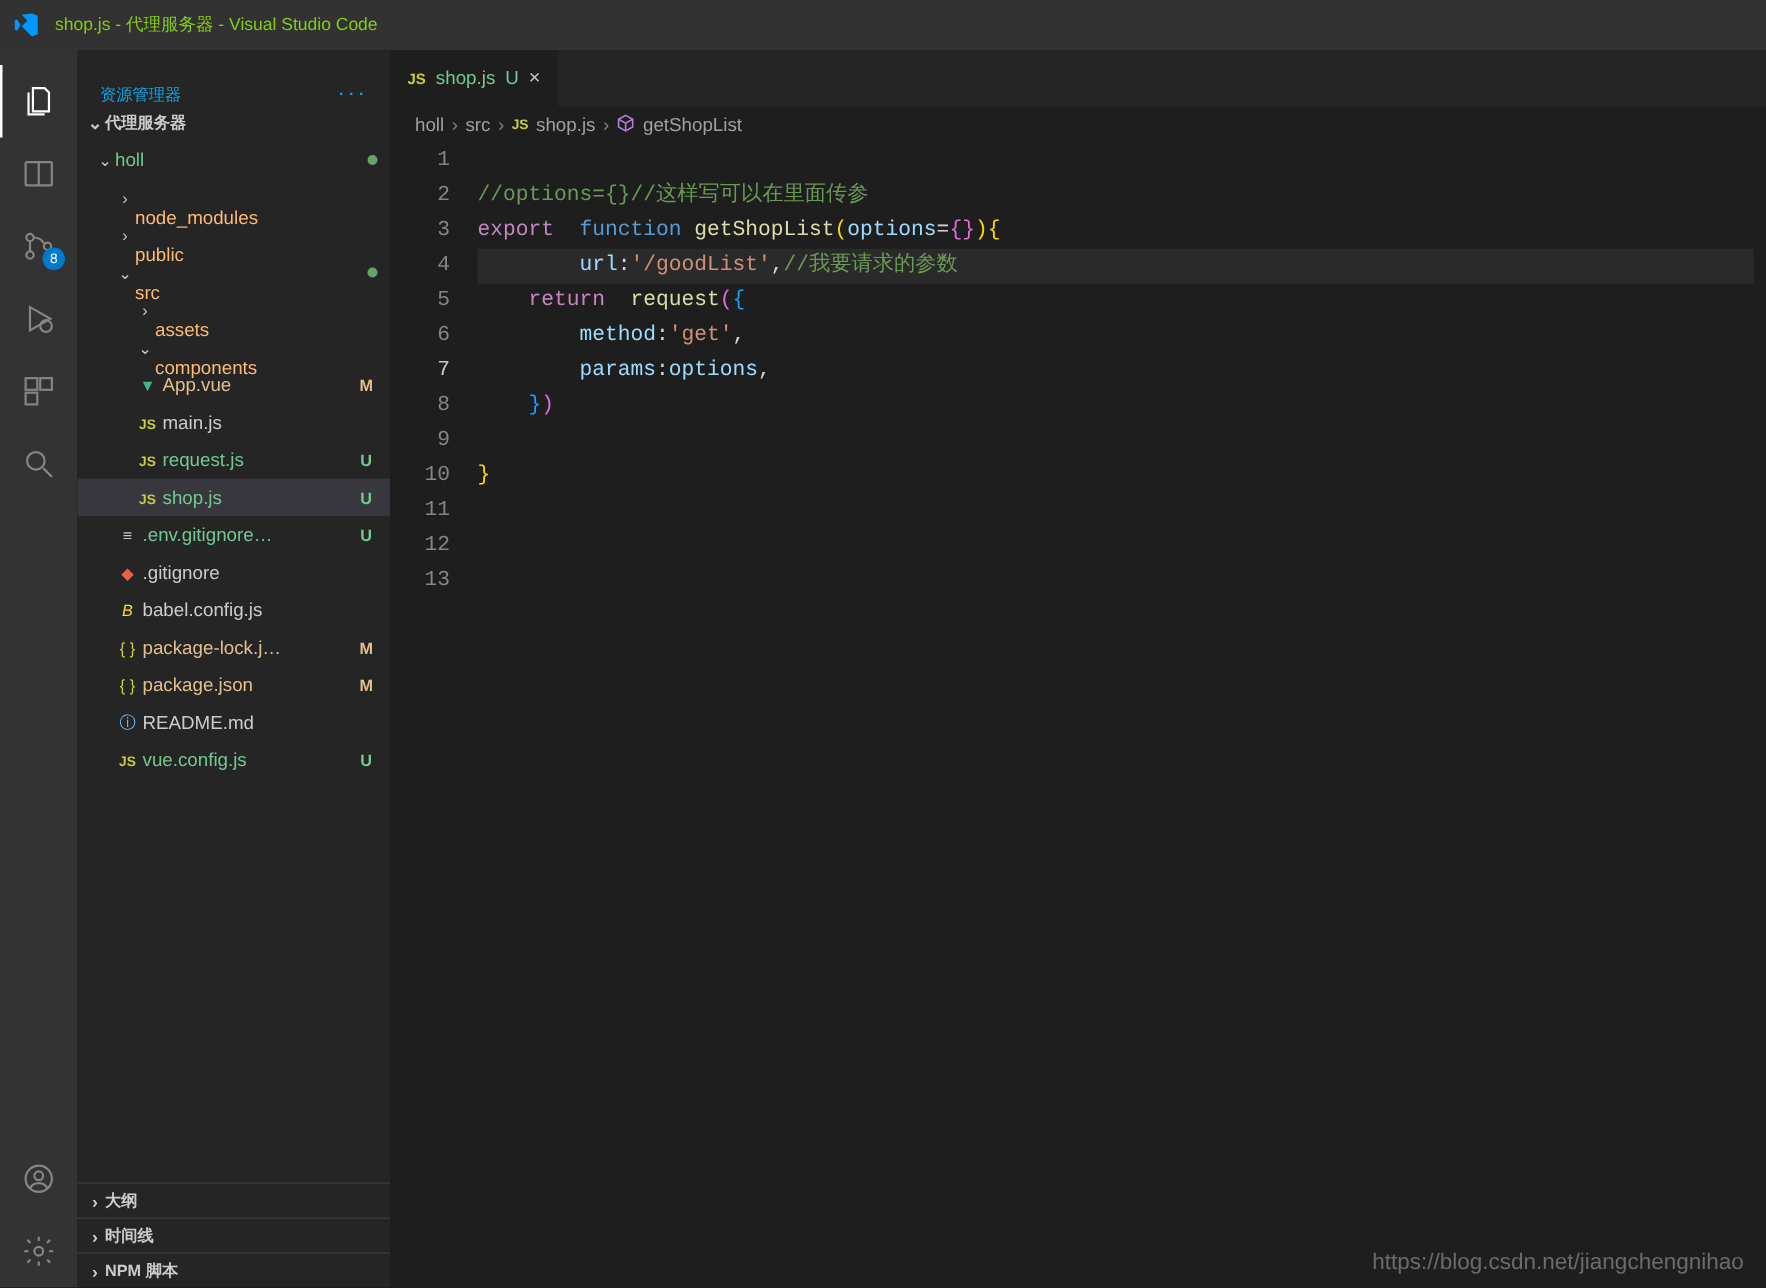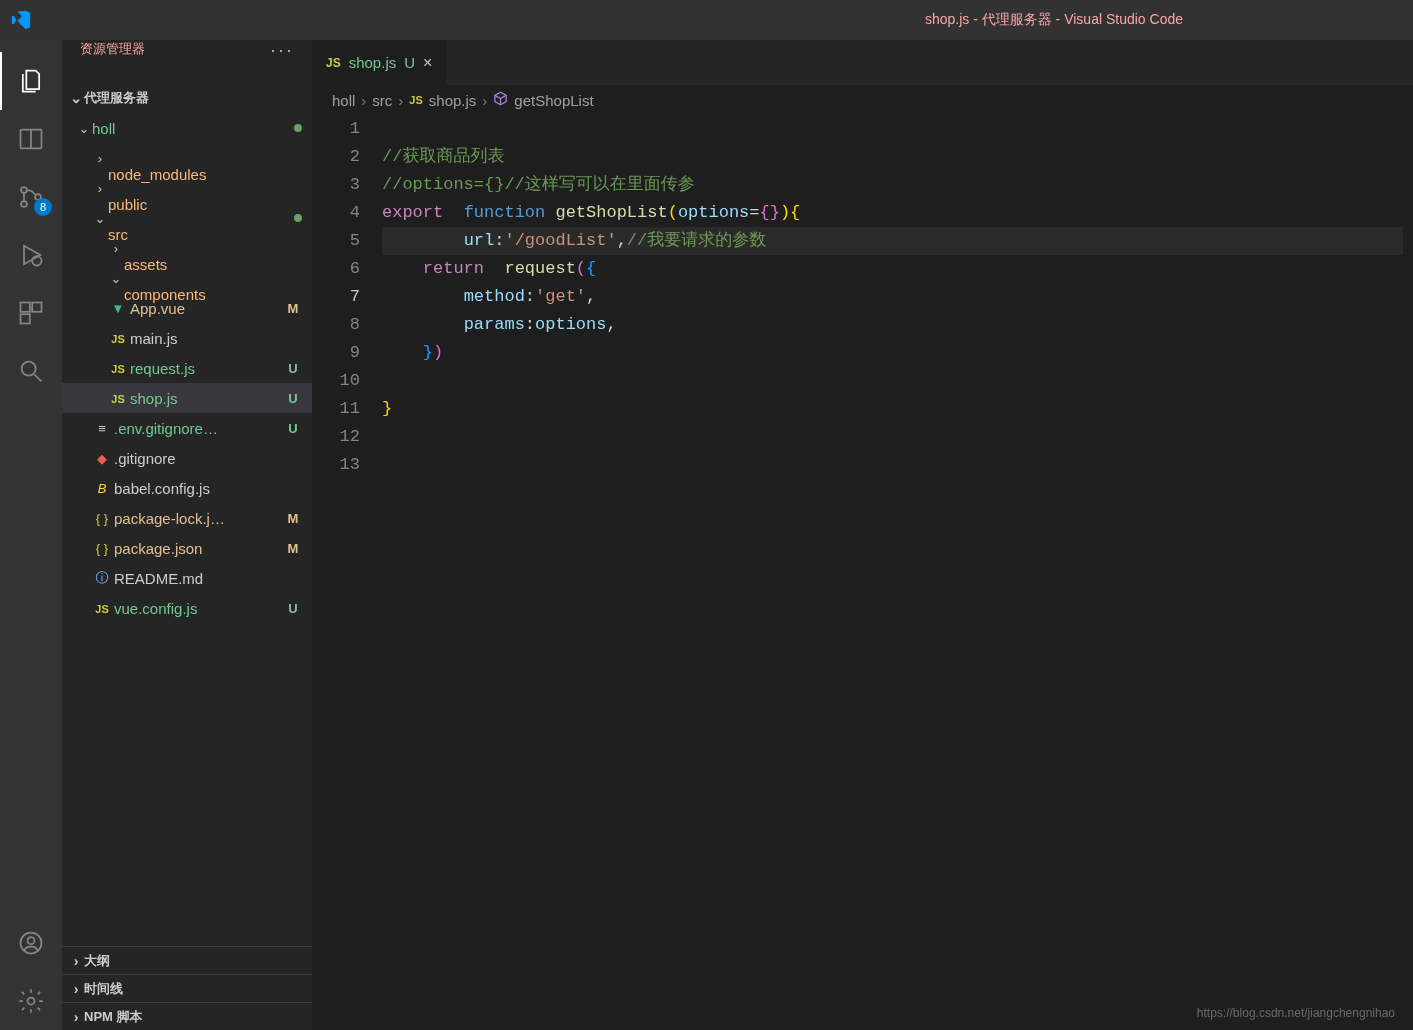--- a/index.html
+++ b/index.html
@@ -19,21 +19,21 @@
 .titlebar {
   height: 40px;
   background: #323233;
   display: flex;
   align-items: center;
   padding: 0 10px;
 }
 .vscode-icon { width: 22px; height: 22px; margin-right: 12px; color:#0098ff; }
 .menu { display: flex; gap: 2px; }
 .menu-item { padding: 4px 10px; color: #cccccc; font-size: 15px; cursor: pointer; }
-.title-center { flex: 1; text-align: right; color: #fca5a5; font-size: 14px; }
+.title-center { flex: 1; text-align: left; color: #84cc16; font-size: 14px; }
 
 
 .main { flex: 1; display: flex; overflow: hidden; }
 
 
 .activitybar {
   width: 62px;
   background: #333333;
   display: flex;
   flex-direction: column;
@@ -59,22 +59,22 @@
   padding: 0 4px;
 }
 
 
 .sidebar {
   width: 250px;
   background: #252526;
   display: flex; flex-direction: column;
 }
 .sidebar-header {
-  height: 45px; display: flex; align-items: flex-start; justify-content: space-between;
-  padding: 0 18px; color: #fca5a5; font-size: 13px;
+  height: 45px; display: flex; align-items: flex-end; justify-content: space-between;
+  padding: 0 18px; color: #0ea5e9; font-size: 13px;
 }
 .dots { cursor: pointer; font-size: 18px; letter-spacing: 2px; }
 .section-header {
   display: flex; align-items: center; padding: 4px 6px;
   font-weight: bold; font-size: 13px; cursor: pointer;
 }
 .twisty { width: 16px; text-align: center; font-size: 14px; }
 .tree { flex: 1; overflow: auto; padding-top: 2px;}
 .tree-item {
   display: flex; align-items: center; height: 30px;
@@ -139,21 +139,21 @@
 .tok-str { color: #ce9178; }
 .tok-cmt { color: #6a9955; }
 .tok-pl { color: #d4d4d4; }
 .tok-bry { color: #ffd700; }
 .tok-brp { color: #da70d6; }
 .tok-brb { color: #179fff; }
 .indent-guide{ color:#404040; }
 
 .watermark {
   position: absolute; bottom: 10px; right: 18px;
-  color: #6b6b6b; font-size: 12px;
+  color: #6b6b6b; font-size: 18px;
   font-family: "Segoe UI", sans-serif;
 }
 
 
 .act-svg { width: 28px; height: 28px; }
 .ico-js { color:#cbcb41; font-weight:bold; font-size:11px; font-family:sans-serif;}
 .ico-vue { color:#41b883; }
 .ico-txt { color:#c5c5c5; }
 .ico-git { color:#e8604c; }
 .ico-babel{ color:#fdd835;}
@@ -400,21 +400,20 @@
           <div class="ln active">7</div>
           <div class="ln">8</div>
         <div class="ln">9</div>
           <div class="ln">10</div>
           <div class="ln">11</div>
           <div class="ln">12</div>
           <div class="ln">13</div>
       </div>
       <div class="code-lines">
 <div class="code-line"> </div>
-<div class="code-line"><span class="tok-cmt">//获取商品列表</span></div>
 <div class="code-line"><span class="tok-cmt">//options={}</span><span class="tok-cmt">//这样写可以在里面传参</span></div>
 <div class="code-line"><span class="tok-kw">export</span>  <span class="tok-kw2">function</span> <span class="tok-fn">getShopList</span><span class="tok-bry">(</span><span class="tok-var">options</span><span class="tok-pl">=</span><span class="tok-brp">{}</span><span class="tok-bry">)</span><span class="tok-bry">{</span></div>
 <div class="code-line hl"><span class="indent-guide">    </span>    <span class="tok-var">url</span><span class="tok-pl">:</span><span class="tok-str">'/goodList'</span><span class="tok-pl">,</span><span class="tok-cmt">//我要请求的参数</span></div>
 <div class="code-line">    <span class="tok-kw">return</span>  <span class="tok-fn">request</span><span class="tok-brp">(</span><span class="tok-brb">{</span></div>
 <div class="code-line"><span class="indent-guide">    </span>    <span class="tok-var">method</span><span class="tok-pl">:</span><span class="tok-str">'get'</span><span class="tok-pl">,</span></div>
 <div class="code-line"><span class="indent-guide">    </span>    <span class="tok-var">params</span><span class="tok-pl">:</span><span class="tok-var">options</span><span class="tok-pl">,</span></div>
 <div class="code-line"><span class="indent-guide">    </span><span class="tok-brb">}</span><span class="tok-brp">)</span></div>
 <div class="code-line"> </div>
 <div class="code-line"><span class="tok-bry">}</span></div>
 <div class="code-line"> </div>

